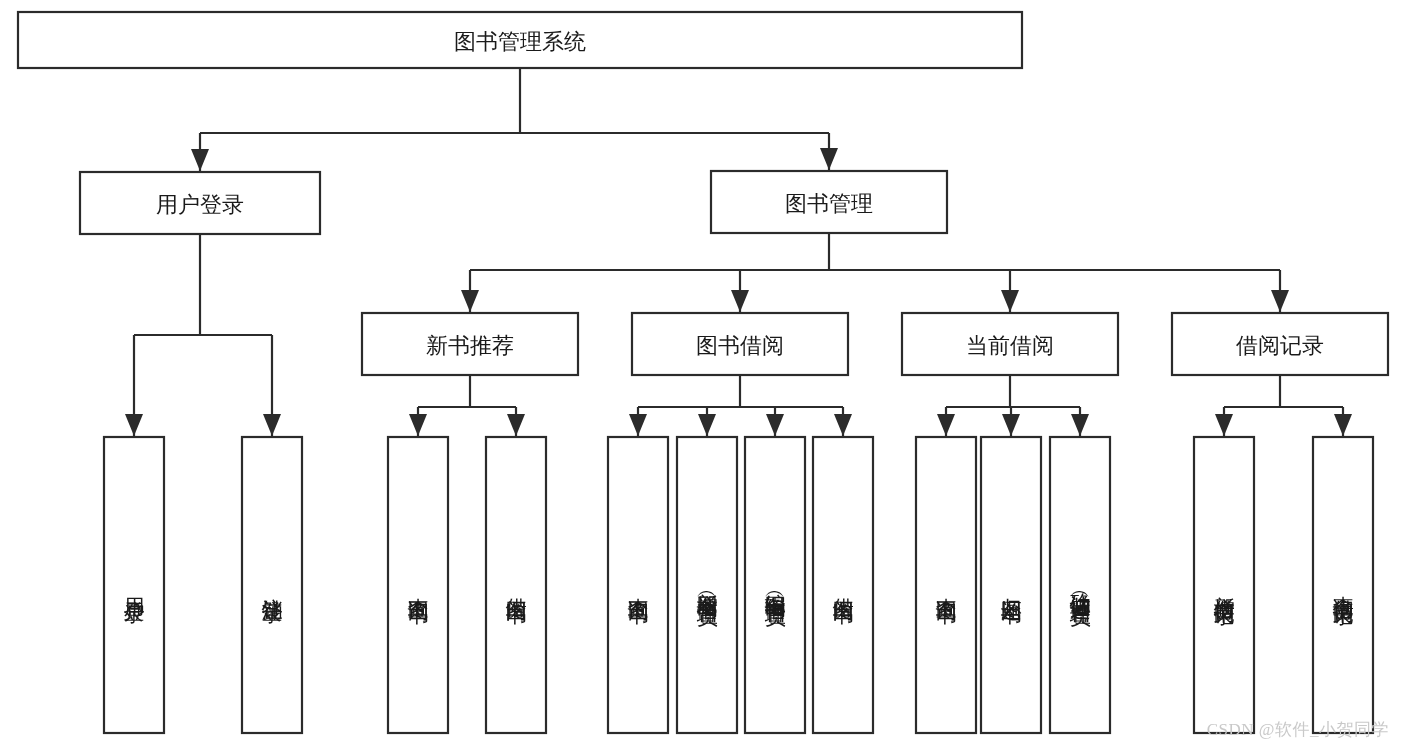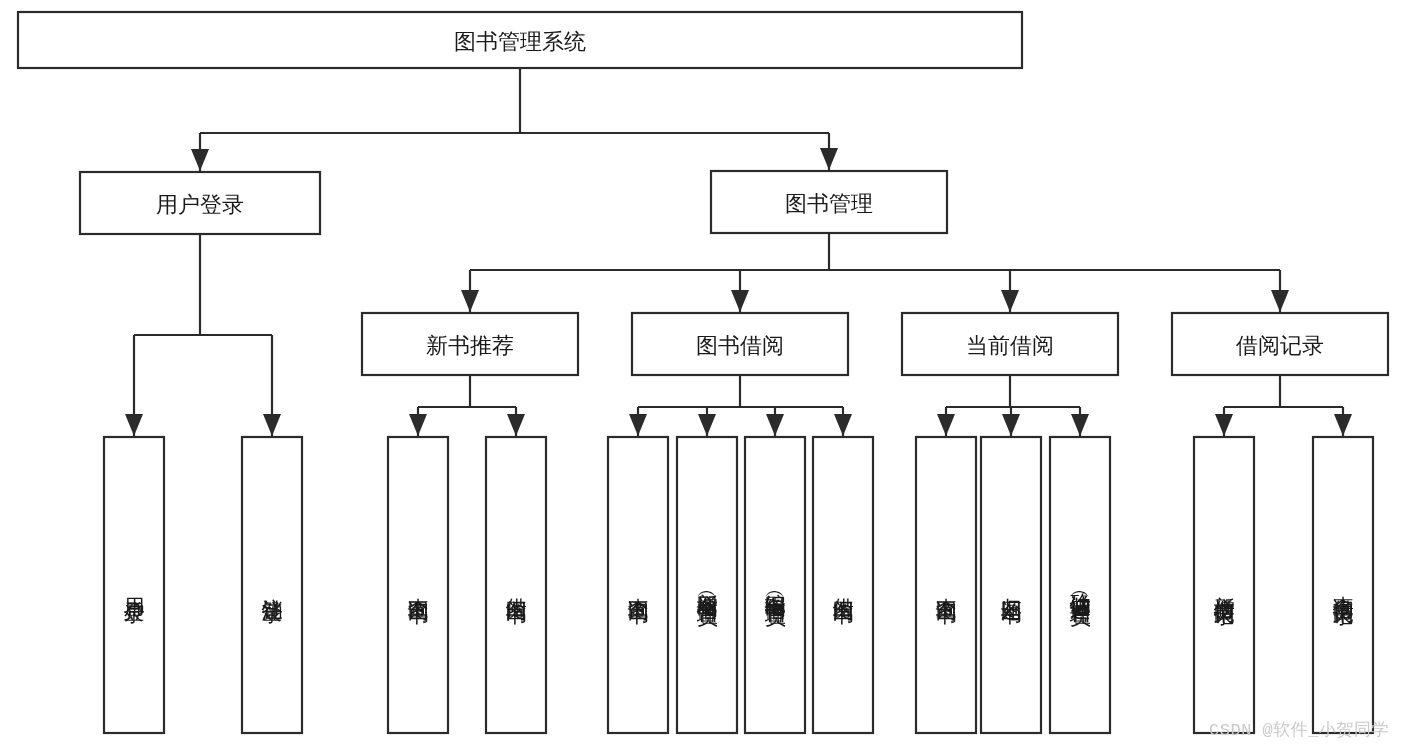--- a/index.html
+++ b/index.html
@@ -64,21 +64,21 @@
     align-items: center;
     justify-content: center;
     letter-spacing: 2px;
     pointer-events: none;
     text-align: center;
   }
   .watermark {
     position: absolute;
     right: 16px;
     bottom: 6px;
-    font-family: Liberation Mono, monospace;
+    font-family: Liberation Serif, serif;
     font-size: 17px;
     color: #c9c9c9;
     letter-spacing: 0.5px;
     white-space: nowrap;
     user-select: none;
   }
 </style>
 </head>
 <body>
 

